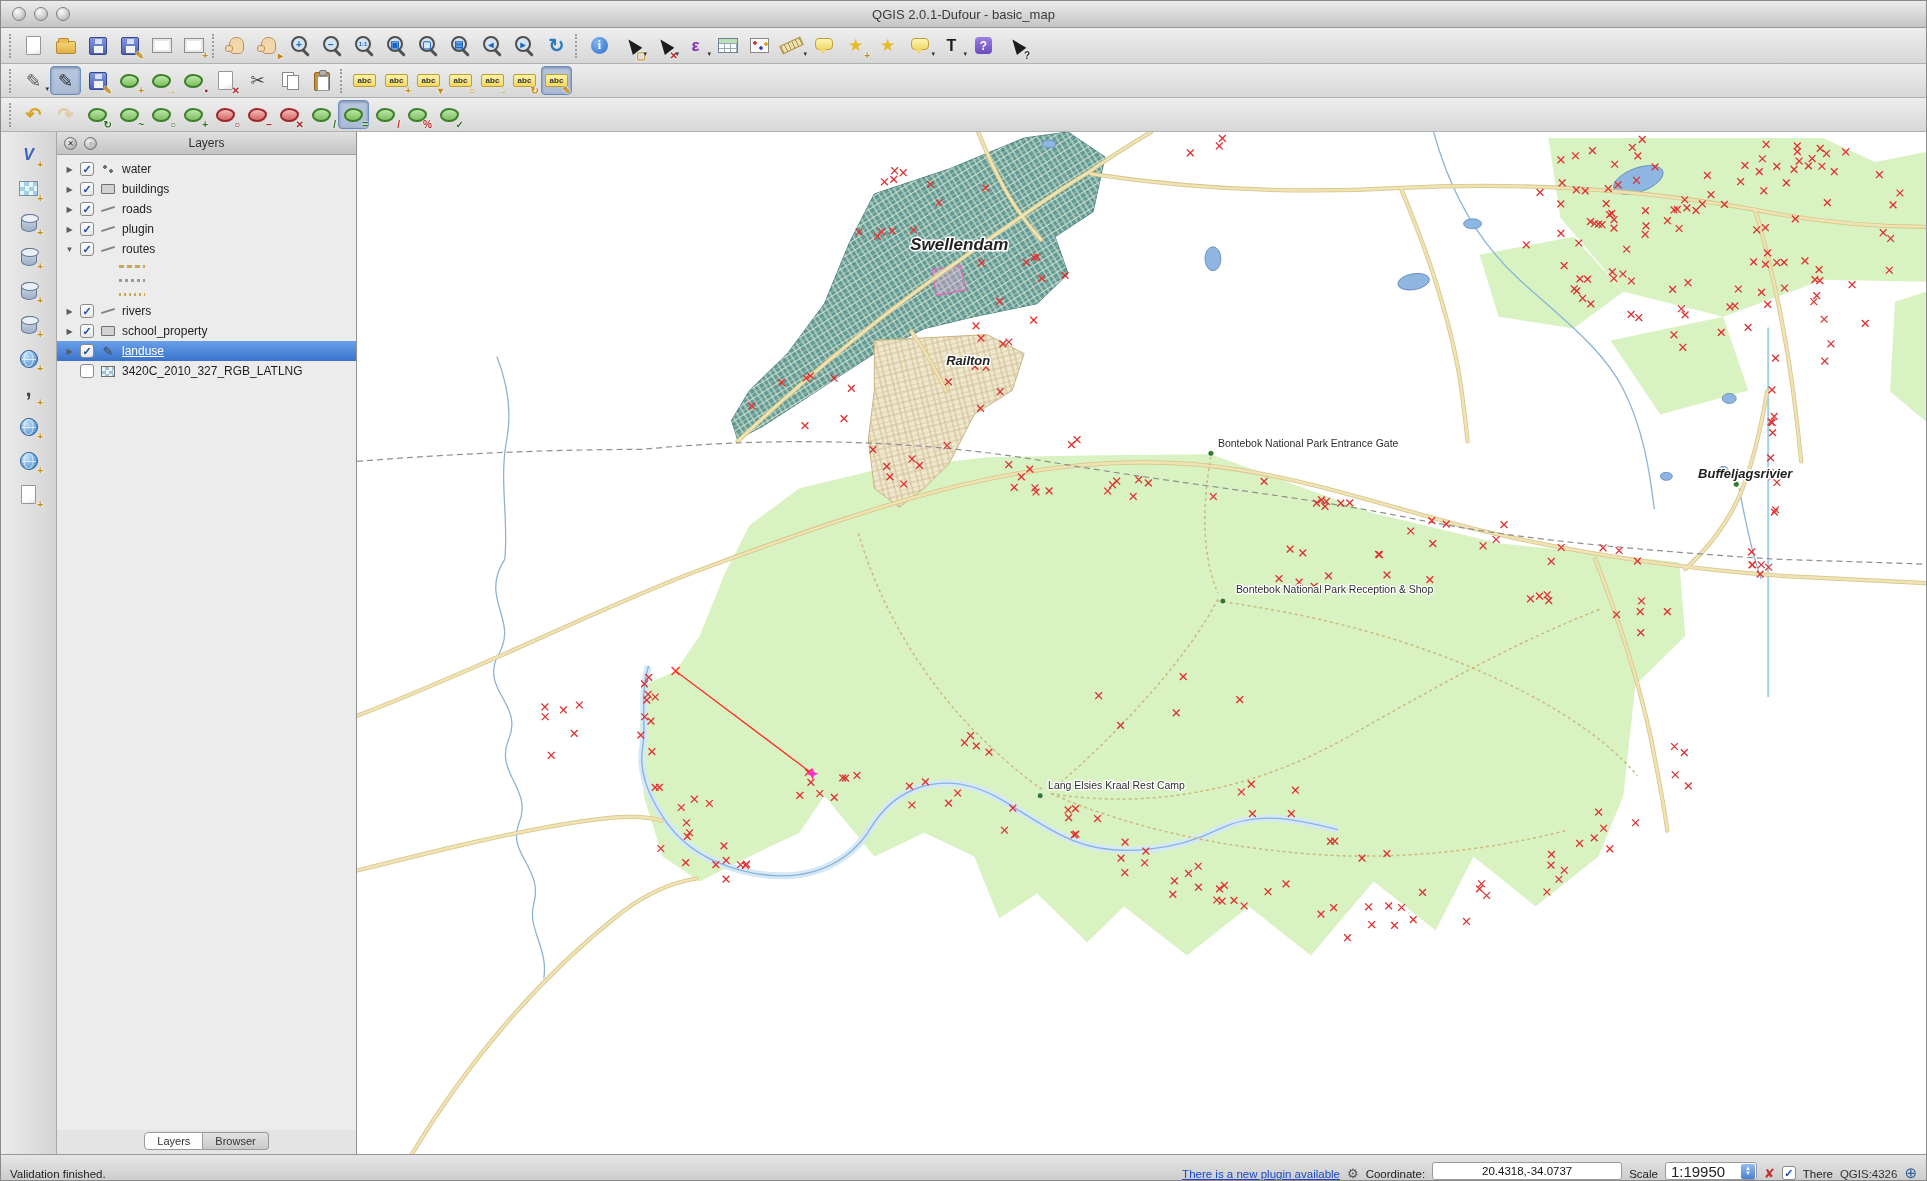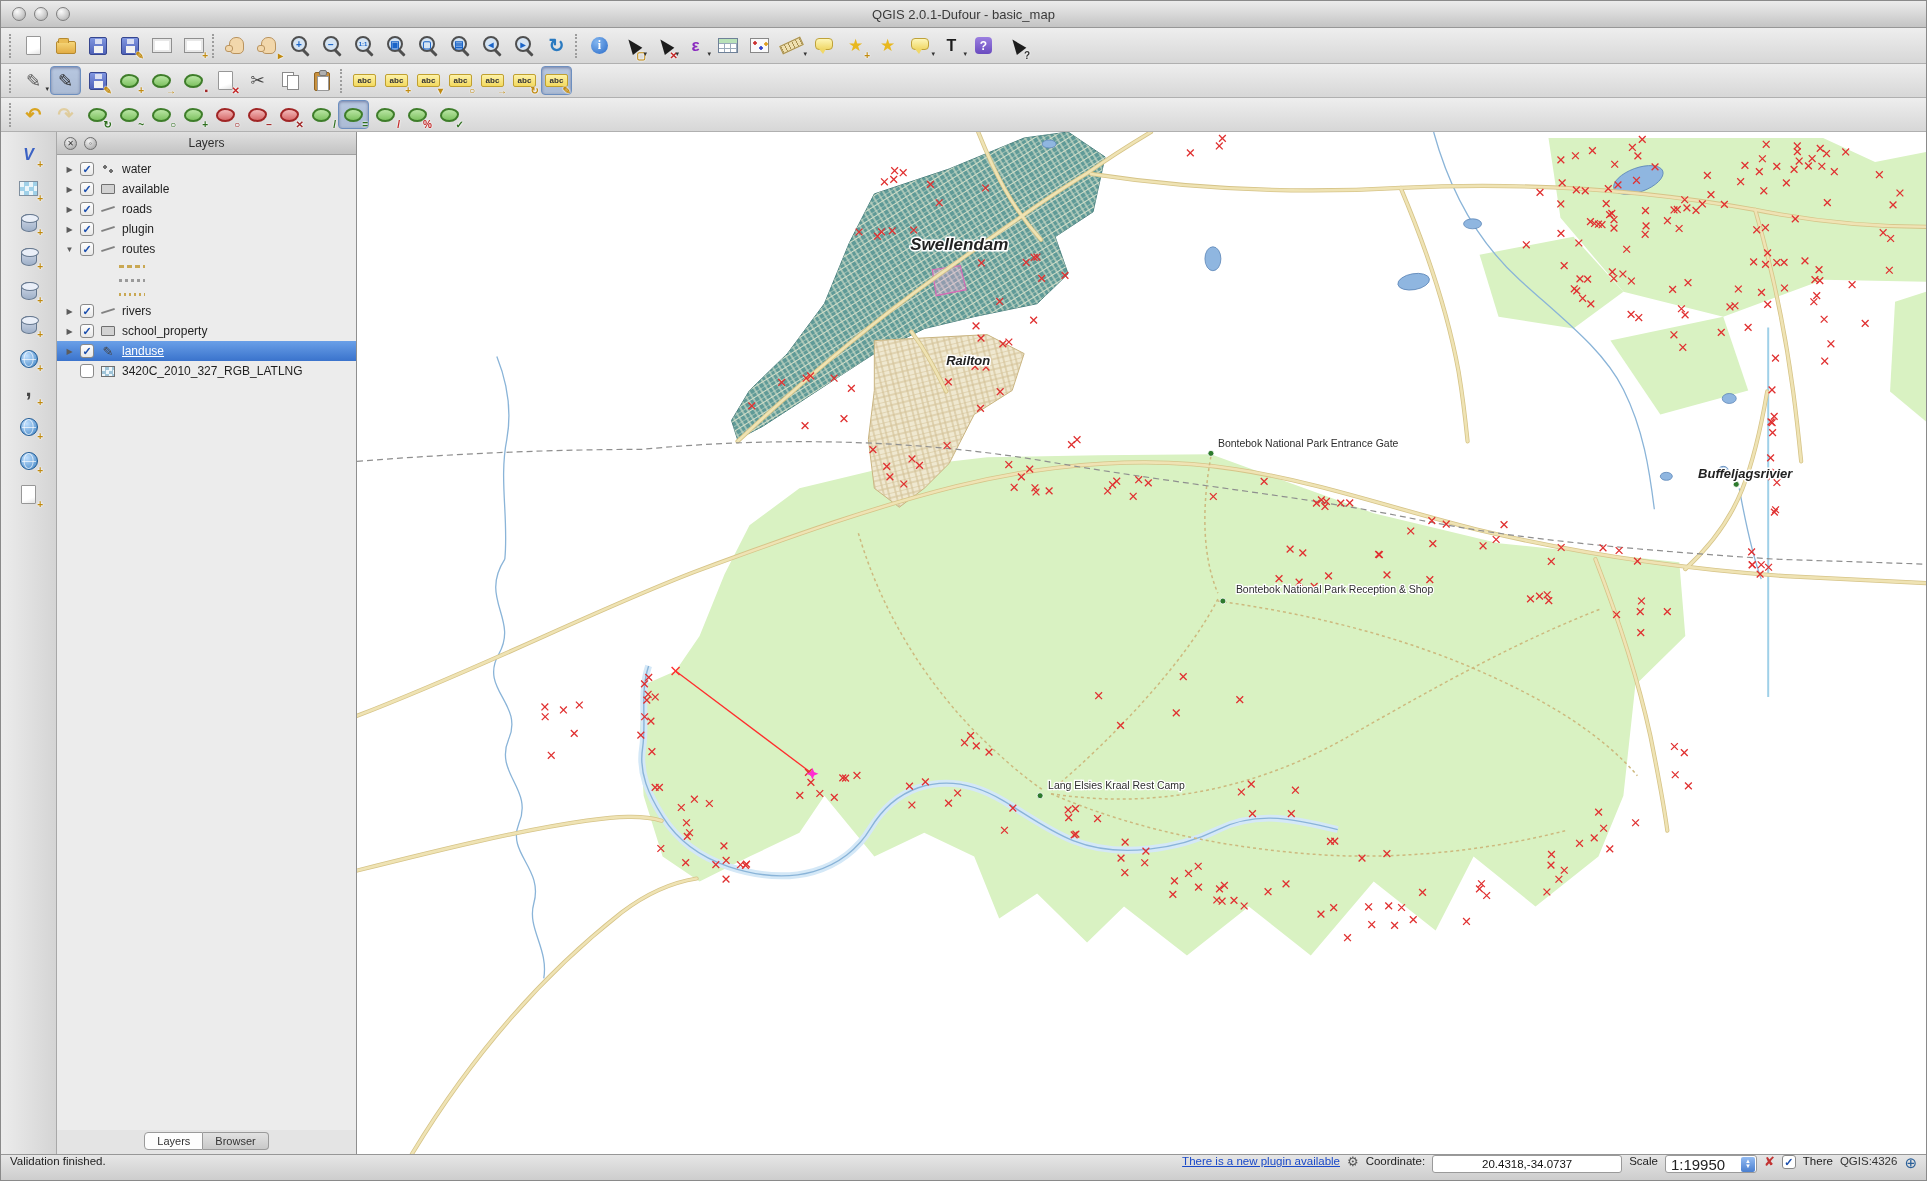--- a/index.html
+++ b/index.html
@@ -93,21 +93,21 @@
   .ptab{font-size:11px;padding:2px 12px;border:1px solid #9a9a9a;background:linear-gradient(#e2e2e2,#c9c9c9);color:#333}
   .ptab:first-child{border-radius:4px 0 0 4px}
   .ptab:last-child{border-radius:0 4px 4px 0;border-left:none}
   .ptab.active{background:#fdfdfd}
   .map{flex:1;position:relative;background:#fff;min-width:0}
   .map svg{position:absolute;inset:0;width:100%;height:100%}
   .mlabel{paint-order:stroke;stroke:#ffffff;stroke-width:3px;fill:#333}
   .mlabel.town{font-weight:bold;font-style:italic;text-anchor:middle;fill:#222}
   .mlabel.poi{stroke-width:2.5px;fill:#2e2e2e}
   
-  .statusbar{height:26px;flex:0 0 26px;background:linear-gradient(#e6e6e6,#cdcdcd);border-top:1px solid #979797;display:flex;align-items:flex-start;padding:0 9px;gap:7px;font-size:11.5px;color:#222}
+  .statusbar{height:26px;flex:0 0 26px;background:linear-gradient(#e6e6e6,#cdcdcd);border-top:1px solid #979797;display:flex;align-items:flex-end;padding:0 9px;gap:7px;font-size:11.5px;color:#222}
   .sb-spacer{flex:1}
   .sb-link{color:#1a49c8;text-decoration:underline;font-size:11.5px}
   .sb-icon{font-size:13px;color:#555;line-height:1}
   .sb-icon.gear::before{content:"⚙"}
   .sb-icon.stop::before{content:"✘";color:#c23232}
   .sb-icon.crs::before{content:"⊕";color:#2a6099;font-size:15px}
   .sb-input{width:190px;height:18px;border:1px solid #9a9a9a;border-radius:3px;background:#fff;text-align:center;font-size:11.5px;font-family:"Liberation Sans",sans-serif;color:#111}
   .combo{display:flex;align-items:center;background:#fff;border:1px solid #9a9a9a;border-radius:3px;height:18px;width:92px}
   .combo .val{flex:1;padding:0 5px;font-size:15px}
   .cbtn{width:14px;height:15px;margin-right:1px;border-radius:2px;background:linear-gradient(#93bbf2,#4a7fd0);display:flex;flex-direction:column;align-items:center;justify-content:center;color:#fff;font-size:6px;line-height:5px}
@@ -444,21 +444,21 @@
               <span class="licon-point"></span>
             </span>
             <span class="llabel">water</span>
           </div>
           <div class="tree-row">
             <span class="arrow">▶</span>
             <span class="cb on">✓</span>
             <span class="licon">
               <span class="licon-polygon"></span>
             </span>
-            <span class="llabel">available</span>
+            <span class="llabel">buildings</span>
           </div>
           <div class="tree-row">
             <span class="arrow">▶</span>
             <span class="cb on">✓</span>
             <span class="licon">
               <span class="licon-line"></span>
             </span>
             <span class="llabel">roads</span>
           </div>
           <div class="tree-row">

